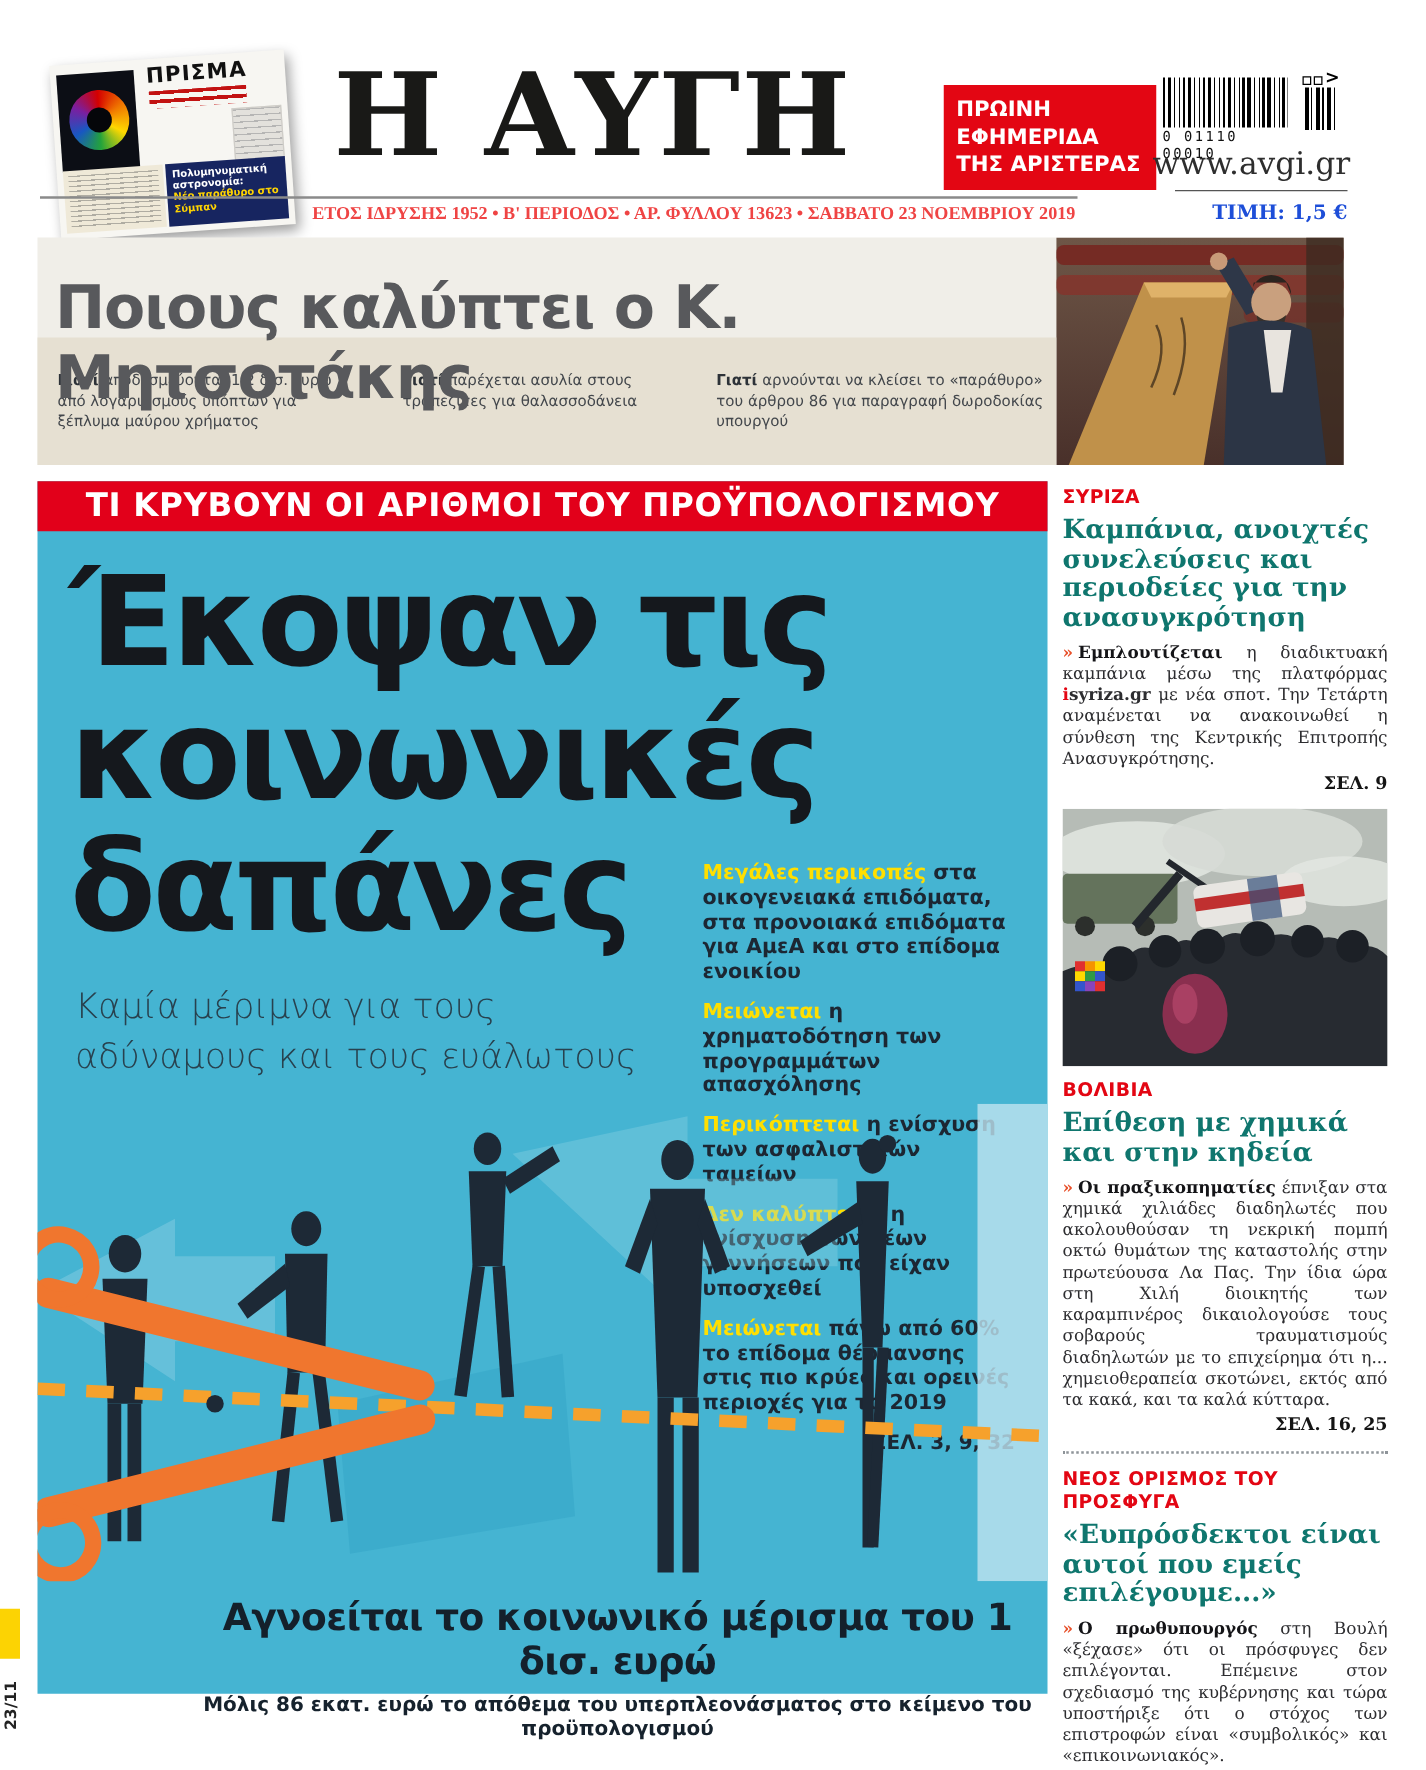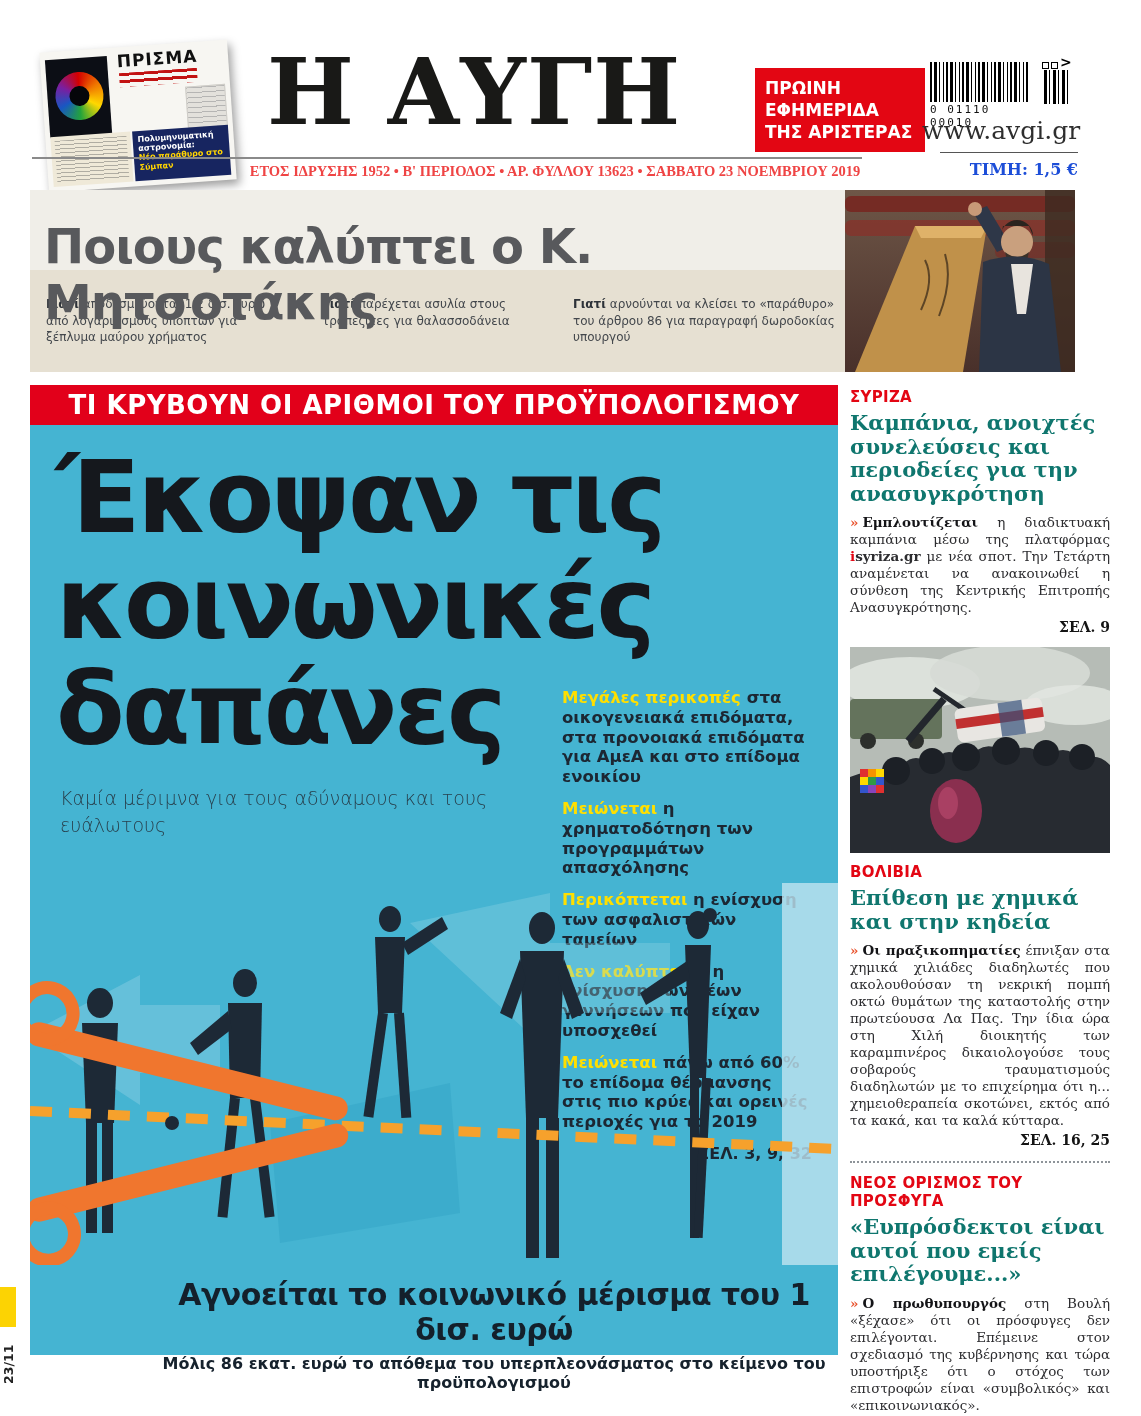--- a/index.html
+++ b/index.html
@@ -66,21 +66,21 @@
   .lb-1 { width:262px; margin-right:32px; }
   .lb-2 { width:218px; margin-right:48px; }
   .lb-3 { width:292px; }
 
   
   .main { position:absolute; left:30px; top:385px; width:808px; height:970px; background:#45b4d2; }
   .main-banner { height:40px; background:#e2001a; color:#ffffff; display:flex; align-items:center;
     justify-content:center; font-weight:bold; font-size:26px; letter-spacing:.5px; }
   .main-headline { position:absolute; left:26px; top:60px; font-weight:800; font-size:100px;
     line-height:1.06; letter-spacing:-3px; color:#15181d; }
-  .main-subhead { position:absolute; left:30px; top:400px; width:490px; font-size:19px;
+  .main-subhead { position:absolute; left:30px; top:400px; width:490px; font-size:28px;
     font-weight:300; line-height:1.42; color:#28414e; }
   .points { position:absolute; left:532px; top:303px; width:250px; font-weight:bold;
     font-size:16.5px; line-height:1.2; color:#1c2733; }
   .pt { margin-bottom:12px; }
   .pt .ylead { color:#ffdf00; }
   .points-pages { text-align:right; font-size:16px; margin-top:4px; }
   .illustration { position:absolute; left:0; top:498px; width:808px; height:382px; }
   .main-footer { position:absolute; left:0; top:892px; width:100%; text-align:center; padding-left:120px; }
   .mf-head { font-size:30px; font-weight:800; color:#14202b; letter-spacing:-.5px; }
   .mf-sub { font-size:16px; font-weight:bold; color:#16222d; margin-top:7px; }

